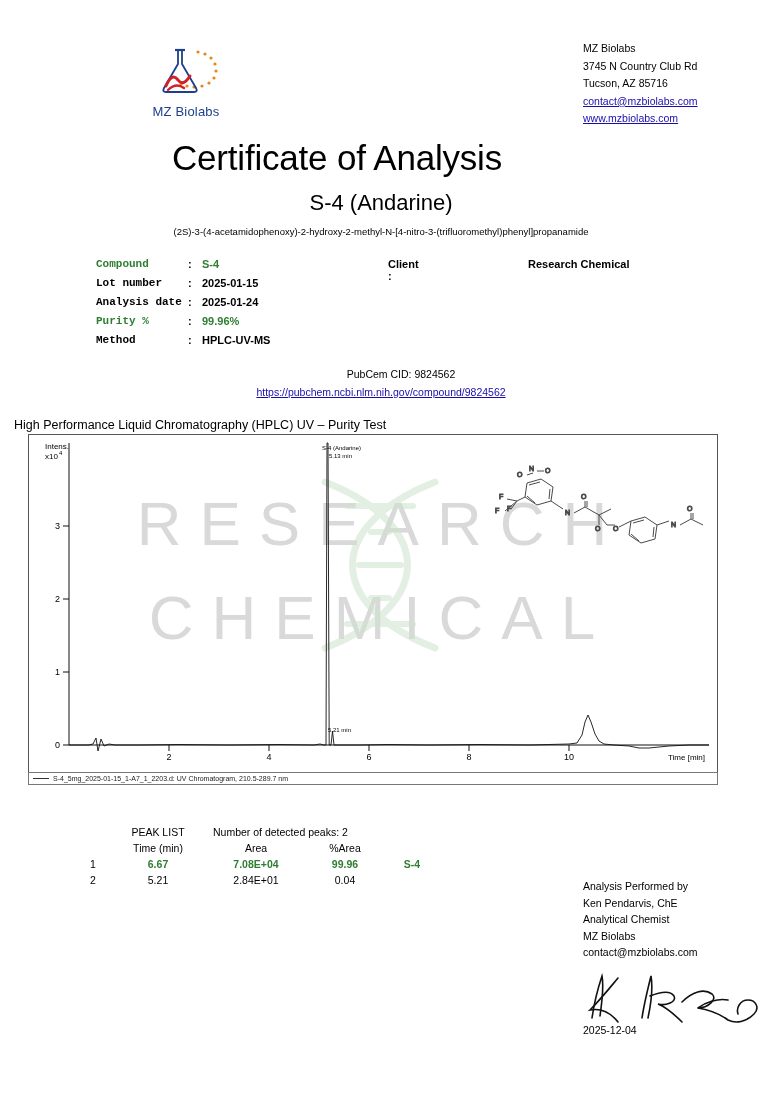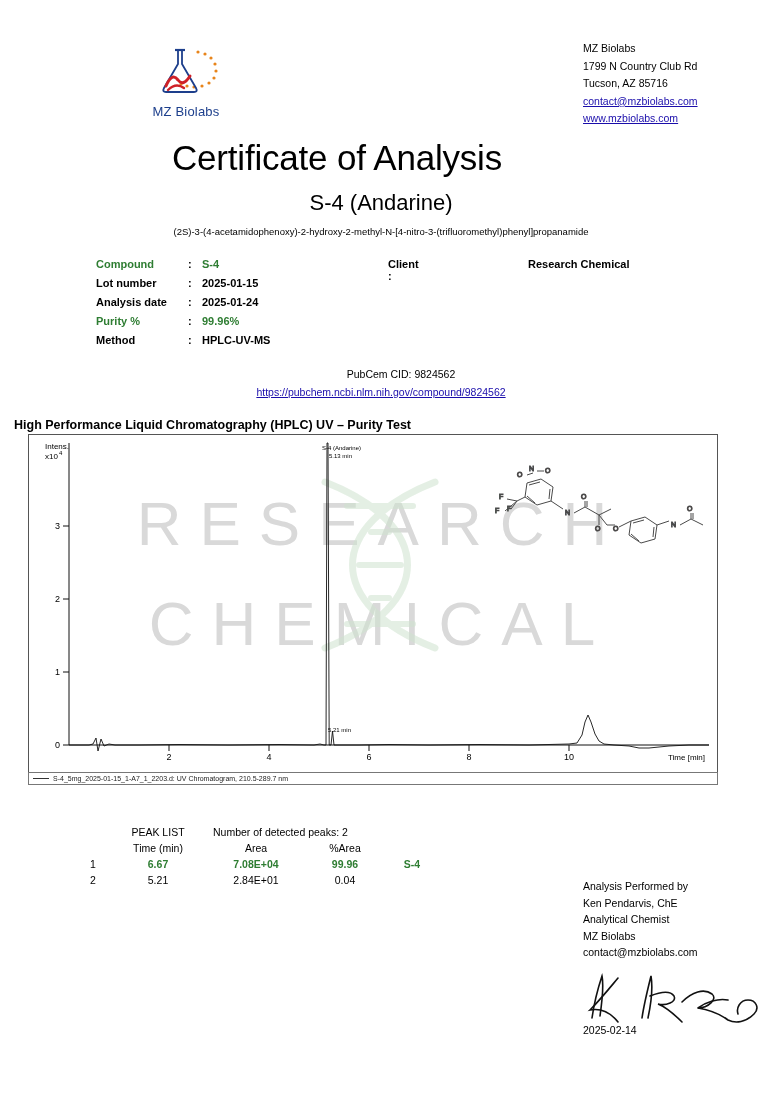--- a/index.html
+++ b/index.html
@@ -92,21 +92,21 @@
     top: 258px;
     font-size: 11px;
   }
   .info table { border-collapse: collapse; }
   .info td {
     padding: 0 0 7px 0;
     vertical-align: top;
     font-weight: bold;
     white-space: nowrap;
   }
-  .info td.label { width: 92px; font-weight: bold; }
+  .info td.label { width: 92px; font-weight: bold; font-family: Liberation Mono, monospace; }
   .info td.colon { width: 14px; font-weight: bold; }
   .info td.value { font-weight: bold; }
   .green { color: #2e7d32; }
 
   .client-block {
     position: absolute;
     left: 388px;
     top: 258px;
     font-size: 11px;
     font-weight: bold;
@@ -133,21 +133,21 @@
     font-size: 10.5px;
   }
   .pubchem-link a { color: #1a0dab; text-decoration: underline; }
 
   
   .section-heading {
     position: absolute;
     left: 14px;
     top: 418px;
     font-size: 12.5px;
-    font-weight: bold;
+    font-weight: normal;
   }
 
   
   .chrom {
     position: absolute;
     left: 28px;
     top: 434px;
     width: 690px;
     height: 345px;
     border: 1px solid #555;
@@ -193,21 +193,21 @@
     position: absolute;
     width: 762px;
     text-align: center;
     font-size: 62px;
     letter-spacing: 18px;
     color: #d9d9d9;
     font-weight: 400;
     font-family: "Liberation Sans", sans-serif;
   }
   .wm-1 { top: 58px; }
-  .wm-2 { top: 158px; }
+  .wm-2 { top: 152px; }
   .wm-helix {
     position: absolute;
     left: 285px;
     top: 40px;
     opacity: 0.55;
   }
 
   
   .peaklist {
     position: absolute;
@@ -283,21 +283,21 @@
 
         <path d="M28 44 Q34 30 40 38 Q45 45 52 34" fill="none" stroke="#cf2027" stroke-width="3" stroke-linecap="round"></path>
         <path d="M30 48 Q38 40 46 46" fill="none" stroke="#cf2027" stroke-width="2.4" stroke-linecap="round"></path>
       </svg>
     </div>
     <div class="logo-name">MZ Biolabs</div>
   </div>
 
   <div class="company-block">
     <div>MZ Biolabs</div>
-    <div>1799 N Country Club Rd</div>
+    <div>3745 N Country Club Rd</div>
     <div>Tucson, AZ 85716</div>
     <div><a href="#">contact@mzbiolabs.com</a></div>
     <div><a href="#">www.mzbiolabs.com</a></div>
   </div>
 
   <div class="coa-title">Certificate of Analysis</div>
   <div class="coa-subtitle">S-4 (Andarine)</div>
   <div class="iupac">(2S)-3-(4-acetamidophenoxy)-2-hydroxy-2-methyl-N-[4-nitro-3-(trifluoromethyl)phenyl]propanamide</div>
 
   <div class="info">
@@ -517,15 +517,15 @@
     <g fill="none" stroke="#111" stroke-width="1.6" stroke-linecap="round">
       <path d="M14 50 C 16 36, 20 20, 24 8 C 26 18, 24 34, 22 48"></path>
       <path d="M40 10 C 30 22, 22 32, 12 42 C 22 40, 32 44, 40 54"></path>
       <path d="M64 50 C 66 36, 70 20, 73 8 C 75 20, 73 36, 70 50"></path>
       <path d="M72 28 C 82 24, 92 22, 96 28 C 99 34, 88 38, 80 36 C 90 40, 98 48, 104 54"></path>
       <path d="M104 34 C 114 24, 126 20, 134 26 C 140 31, 130 40, 120 40 C 132 42, 142 46, 150 52 C 158 56, 168 54, 176 46 C 182 40, 178 32, 170 32 C 162 32, 158 40, 160 46"></path>
       <path d="M120 40 C 128 34, 140 30, 150 32"></path>
     </g>
   </svg>
 
-  <div class="sigdate">2025-02-14</div>
+  <div class="sigdate">2025-12-04</div>
 
 </div>
 
 </body></html>

